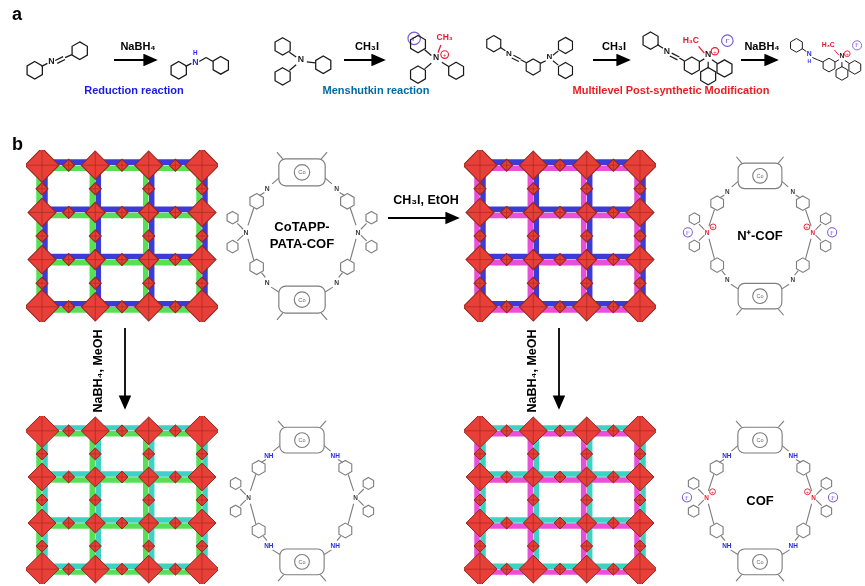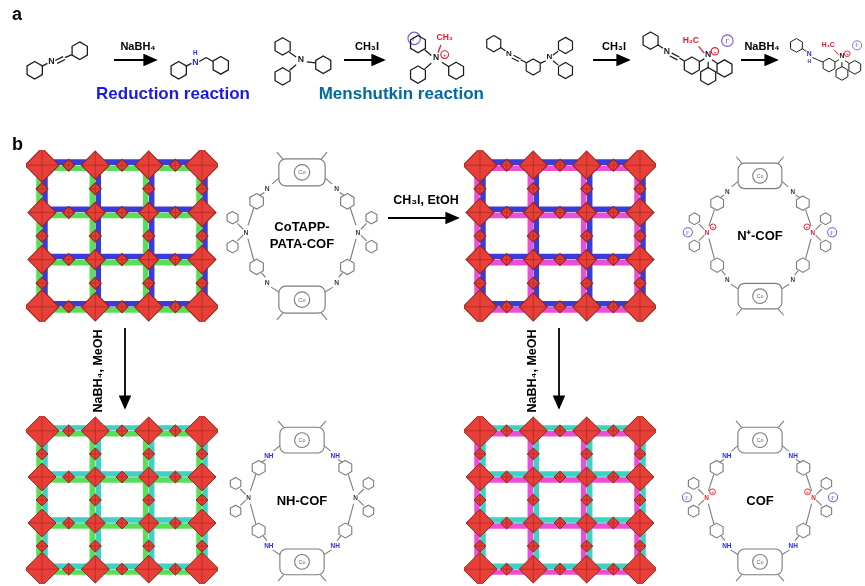--- a/index.html
+++ b/index.html
@@ -1,21 +1,21 @@
 <!DOCTYPE html>
 <html><head>
 <meta charset="utf-8">
 <style>
   *{margin:0;padding:0;box-sizing:border-box}
   html,body{background:#fff}
   body{font-family:"Liberation Sans",sans-serif;color:#000}
   .canvas{position:relative;width:865px;height:586px;background:#fff;overflow:hidden}
   .canvas>*{position:absolute}
   .panel-label{font-size:18px;font-weight:bold}
-  .caption{font-size:17px;font-weight:bold;text-align:right;white-space:nowrap}
+  .caption{font-size:11px;font-weight:bold;text-align:center;white-space:nowrap}
   .mol{color:#1a1a1a}
   .b{stroke:#1a1a1a;stroke-width:1.3;fill:none}
   .c{stroke:currentColor}
   .ar{stroke:#000;stroke-width:1.8;marker-end:url(#ah)}
   .ion{fill:none;stroke:currentColor;stroke-width:1.2}
   .atom{font-size:9px;font-weight:bold;text-anchor:middle;fill:currentColor}
   .sm{font-size:6.5px}
   .pl{font-size:6px;text-anchor:middle;fill:currentColor}
   .rg{font-size:11px;font-weight:bold;text-anchor:middle;fill:#000}
   .rgb{font-size:12.5px;font-weight:bold;text-anchor:middle;fill:#000}
@@ -180,20 +180,21 @@
     <g style="color: rgb(123, 92, 214);">
       <circle class="ion" cx="91" cy="15" r="6"></circle>
       <text class="atom sm" x="91" y="17.5">I⁻</text>
     </g>
     <line class="b" x1="75" y1="35" x2="81" y2="39"></line>
     <use href="#hx" x="88" y="44"></use>
     <line class="b" x1="71" y1="37" x2="71" y2="44"></line>
     <use href="#hx" x="71" y="52"></use>
   </svg>
 
+  <div class="caption" style="left: 478px; top: 84px; width: 386px; color: rgb(237, 28, 36);">Multilevel Post-synthetic Modification</div>
 
   <div class="panel-label" style="left:12px;top:134px">b</div>
 
   <svg class="lattice" style="left:26px;top:150px" width="192" height="172" viewBox="0 0 192 170" preserveAspectRatio="none">
       <line x1="20" y1="12" x2="65.3" y2="12" stroke="#3b3bd8" stroke-width="5.5"></line>
       <line x1="20" y1="18" x2="65.3" y2="18" stroke="#57e057" stroke-width="5.5"></line>
       <line x1="73.3" y1="12" x2="118.7" y2="12" stroke="#3b3bd8" stroke-width="5.5"></line>
       <line x1="73.3" y1="18" x2="118.7" y2="18" stroke="#57e057" stroke-width="5.5"></line>
       <line x1="126.7" y1="12" x2="172" y2="12" stroke="#3b3bd8" stroke-width="5.5"></line>
       <line x1="126.7" y1="18" x2="172" y2="18" stroke="#57e057" stroke-width="5.5"></line>
@@ -740,24 +741,20 @@
         <line x1="127" y1="128" x2="123" y2="133" fill="none" stroke="#7d7d7d" stroke-width="1.2"></line>
         <line x1="117" y1="143" x2="109" y2="148" fill="none" stroke="#7d7d7d" stroke-width="1.2"></line>
         <line x1="146" y1="83" x2="152" y2="77" fill="none" stroke="#7d7d7d" stroke-width="1.2"></line>
         <polygon points="157,64.5 162.655,67.75 162.655,74.25 157,77.5 151.345,74.25 151.345,67.75" fill="none" stroke="#7d7d7d" stroke-width="1.2"></polygon>
         <line x1="146" y1="89" x2="152" y2="95" fill="none" stroke="#7d7d7d" stroke-width="1.2"></line>
         <polygon points="157,94.5 162.655,97.75 162.655,104.25 157,107.5 151.345,104.25 151.345,97.75" fill="none" stroke="#7d7d7d" stroke-width="1.2"></polygon>
         <text x="121" y="43.5" text-anchor="middle" font-size="7" font-weight="bold" fill="#2a2ae6">NH</text>
         <text x="121" y="140.5" text-anchor="middle" font-size="7" font-weight="bold" fill="#2a2ae6">NH</text>
         <text x="143" y="88.5" text-anchor="middle" font-size="7" font-weight="bold" fill="#3a3a3a">N</text>
       </svg>
-    <div class="macro-label">
-      <div>NH-COF</div>
-      <div></div>
-    </div>
   </div>
 
   <svg class="lattice" style="left:464px;top:416px" width="192" height="168" viewBox="0 0 192 170" preserveAspectRatio="none">
       <line x1="20" y1="12" x2="65.3" y2="12" stroke="#3ed2c2" stroke-width="5.5"></line>
       <line x1="20" y1="18" x2="65.3" y2="18" stroke="#ea4fd8" stroke-width="5.5"></line>
       <line x1="73.3" y1="12" x2="118.7" y2="12" stroke="#3ed2c2" stroke-width="5.5"></line>
       <line x1="73.3" y1="18" x2="118.7" y2="18" stroke="#ea4fd8" stroke-width="5.5"></line>
       <line x1="126.7" y1="12" x2="172" y2="12" stroke="#3ed2c2" stroke-width="5.5"></line>
       <line x1="126.7" y1="18" x2="172" y2="18" stroke="#ea4fd8" stroke-width="5.5"></line>
       <line x1="20" y1="58.7" x2="65.3" y2="58.7" stroke="#3ed2c2" stroke-width="5.5"></line>

